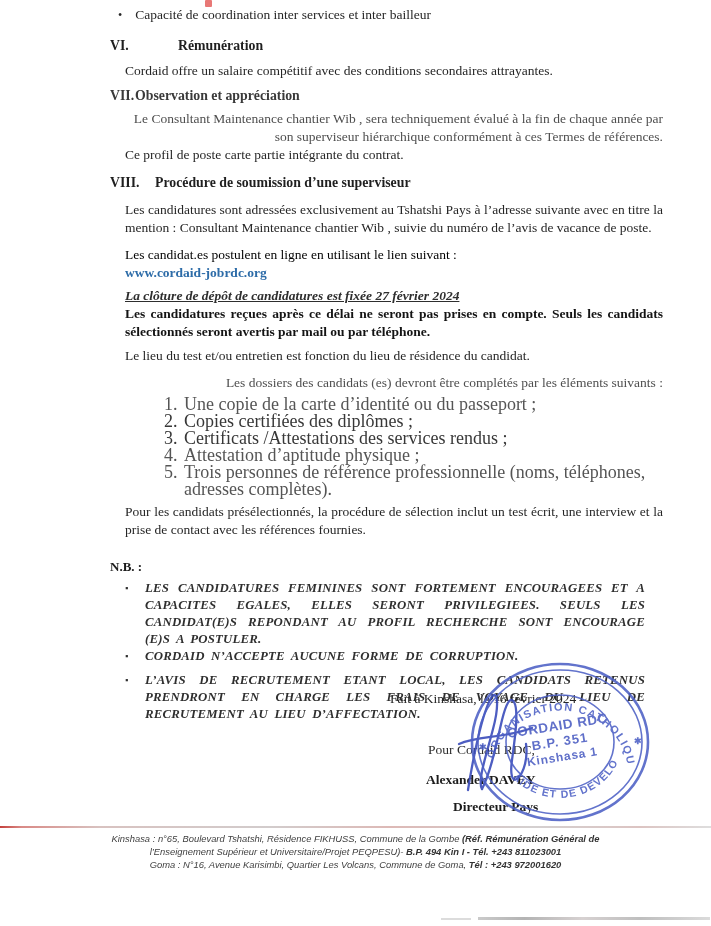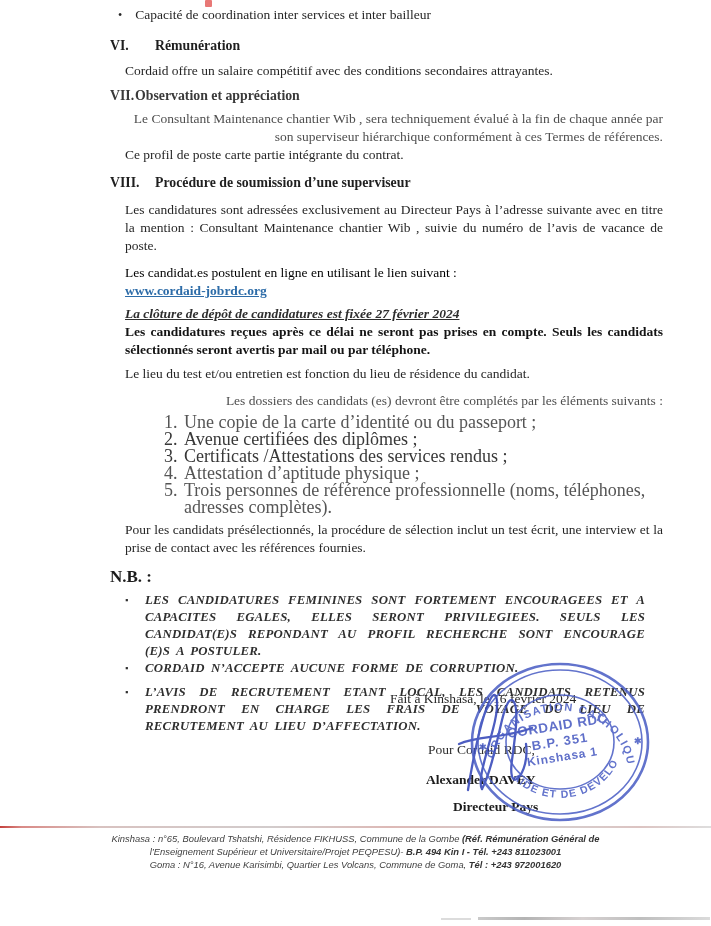--- a/index.html
+++ b/index.html
@@ -12,44 +12,44 @@
   .content p { margin:0; font-size:13.5px; line-height:18px; }
   .j { text-align:justify; }
   .indent1 { padding-left:15px; }
   .faded { color:#4e4e4e;text-align:right; }
 
   .top-bullet { display:flex; gap:13px; margin:2px 0 0 8px; font-size:13.5px; line-height:18px; }
   .dot { font-size:12px; }
 
   .heading { display:flex; font-weight:bold; font-size:13.8px; line-height:18px; color:#1f1f1f; }
   .heading .num { width:45px; flex:none; }
-  .h-vi  { margin-top:13px; }
+  .h-vi  { margin-top:13px;gap:23px; }
   .h-vii { margin-top:7px;  color:#3a3a3a; }
   .h-vii .num { width:25px; }
   .h-viii{ margin-top:10px; }
 
   .p-cordaid   { margin-top:7px !important; }
   .p-consult   { margin-top:5px !important; }
   .p-profil    { margin-top:0 !important; }
   .p-adresse   { margin-top:9px !important; }
   .p-postulent { margin-top:9px !important; color:#000000; }
   .link-line   { padding-left:15px; margin:0; font-size:13.5px; line-height:18px; }
-  .weblink { color:#2d6ca8; font-weight:bold; text-decoration:underline; cursor:pointer; }
+  .weblink { color:#2d6ca8; font-weight:bold; cursor:pointer; }
   .p-deadline  { margin-top:5px !important; font-weight:bold; font-style:italic; text-decoration:underline; color:#2e2e2e; }
   .p-warning   { margin-top:0 !important; font-weight:bold; color:#141414; }
   .p-lieu      { margin-top:6px !important; }
   .p-dossiers  { margin-top:9px !important; }
 
   .doc-list { margin:4px 0 0 0; padding-left:72px; font-size:18px; line-height:17px; color:#383838; }
   .doc-list li { padding-left:2px; }
   .doc-list li.lighter { color:#555; }
 
   .p-presel { margin-top:5px !important; line-height:17px; }
 
-  .nb-label { margin-top:10px; font-weight:bold; font-size:17px; color:#1c1c1c; }
+  .nb-label { margin-top:20px; font-weight:bold; font-size:13px; color:#1c1c1c; }
   .nb-item { display:flex; margin-left:15px; font-size:12.8px; line-height:17px;
              font-weight:bold; font-style:italic; color:#2f2f2f; }
   .nb-item .sq { flex:none; width:20px; font-size:9px; line-height:17px; font-style:normal; }
   .nb-item .txt { width:500px; text-align:justify; word-spacing:3px; letter-spacing:.2px; }
   .nb-1 { margin-top:5px; }
   .nb-2 { margin-top:0; }
   .nb-3 { margin-top:7px; }
 
   .closing { position:absolute; left:390px; top:690px; width:280px; font-size:13.5px; line-height:17px; }
   .c-date { }
@@ -99,33 +99,33 @@
       <span class="num">VII.</span>
       <span>Observation et appréciation</span>
     </div>
     <p class="indent1 j p-consult faded">Le Consultant Maintenance chantier Wib , sera techniquement évalué à la fin de chaque année par son superviseur hiérarchique conformément à ces Termes de références.</p>
     <p class="indent1 p-profil">Ce profil de poste carte partie intégrante du contrat.</p>
 
     <div class="heading h-viii">
       <span class="num">VIII.</span>
       <span>Procédure de soumission d’une superviseur</span>
     </div>
-    <p class="indent1 j p-adresse">Les candidatures sont adressées exclusivement au Directeur Pays à l’adresse suivante avec en titre la mention : Consultant Maintenance chantier Wib , suivie du numéro de l’avis de vacance de poste.</p>
+    <p class="indent1 j p-adresse">Les candidatures sont adressées exclusivement au Tshatshi Pays à l’adresse suivante avec en titre la mention : Consultant Maintenance chantier Wib , suivie du numéro de l’avis de vacance de poste.</p>
     <p class="indent1 p-postulent">Les candidat.es postulent en ligne en utilisant le lien suivant :</p>
     <p class="link-line">
       <a class="weblink">www.cordaid-jobrdc.org</a>
     </p>
     <p class="indent1 p-deadline">La clôture de dépôt de candidatures est fixée 27 février 2024</p>
     <p class="indent1 j p-warning">Les candidatures reçues après ce délai ne seront pas prises en compte. Seuls les candidats sélectionnés seront avertis par mail ou par téléphone.</p>
     <p class="indent1 p-lieu">Le lieu du test et/ou entretien est fonction du lieu de résidence du candidat.</p>
     <p class="indent1 p-dossiers faded">Les dossiers des candidats (es) devront être complétés par les éléments suivants :</p>
 
     <ol class="doc-list">
       <li class="lighter">Une copie de la carte d’identité ou du passeport ;</li>
-      <li>Avenue certifiées des diplômes ;</li>
+      <li>Copies certifiées des diplômes ;</li>
       <li>Certificats /Attestations des services rendus ;</li>
       <li class="lighter">Attestation d’aptitude physique ;</li>
       <li class="lighter">Trois personnes de référence professionnelle (noms, téléphones, adresses complètes).</li>
     </ol>
 
     <p class="indent1 j p-presel">Pour les candidats présélectionnés, la procédure de sélection inclut un test écrit, une interview et la prise de contact avec les références fournies.</p>
 
     <div class="nb-label">N.B. :</div>
 
     <div class="nb-item nb-1">

